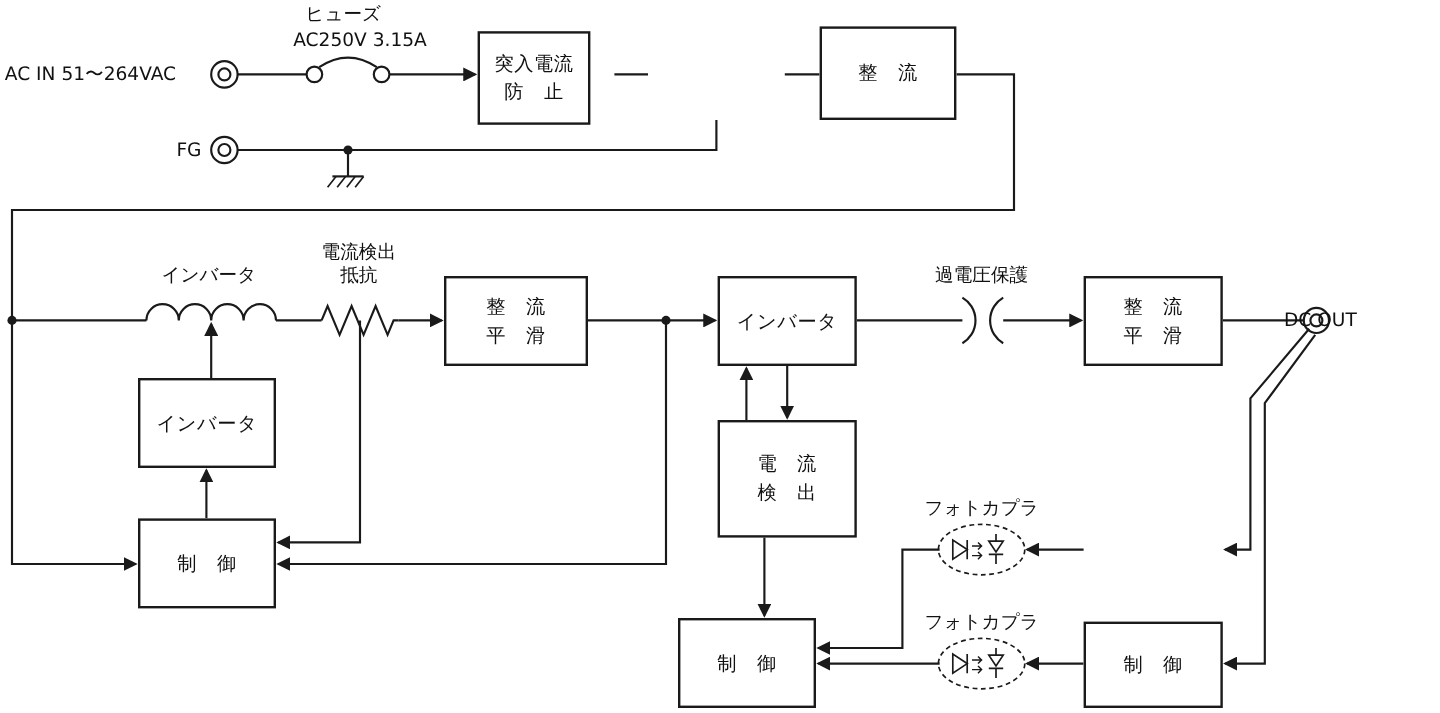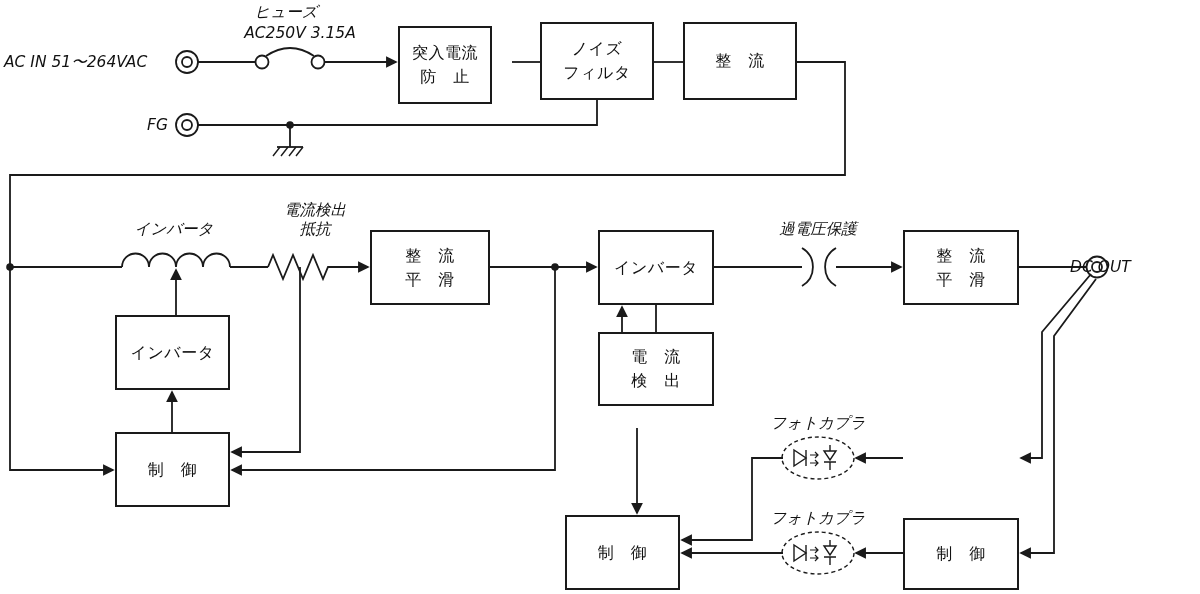--- a/index.html
+++ b/index.html
@@ -8,21 +8,21 @@
     font-family:"DejaVu Sans","Liberation Sans",sans-serif;color:#111;
     overflow:hidden;
   }
   .wires{position:absolute;left:0;top:0;width:1200px;height:594px;}
   .bx{
     position:absolute;border:2px solid #1a1a1a;background:#ffffff;
     display:flex;flex-direction:column;align-items:center;justify-content:center;
     font-size:16px;line-height:1.5;letter-spacing:.5px;box-sizing:border-box;
   }
   .bx span{white-space:pre;}
-  .lbl{position:absolute;font-size:15.5px;white-space:nowrap;line-height:1.2;font-style:italic;}
+  .lbl{position:absolute;font-size:15.5px;white-space:nowrap;line-height:1.2;}
   .ctr{transform:translateX(-50%);text-align:center;}
 </style>
 </head>
 <body>
 
 <div class="canvas">
 
   <svg class="wires" viewBox="0 0 1200 594">
     <defs>
       <marker id="arw" viewBox="0 0 10 10" refX="8.5" refY="5" markerWidth="6.5" markerHeight="6.5" orient="auto">
@@ -110,24 +110,20 @@
       <path d="M836 248 A22 22 0 0 0 836 286"></path>
     </g>
     <use href="#pc-sym" x="818" y="458"></use>
     <use href="#pc-sym" x="818" y="553"></use>
   </svg>
 
   <div class="bx" style="left:398px;top:26px;width:94px;height:78px">
     <span>突入電流</span>
     <span>防　止</span>
   </div>
-  <div class="bx" style="left:540px;top:22px;width:114px;height:78px">
-    <span>ノイズ</span>
-    <span>フィルタ</span>
-  </div>
   <div class="bx" style="left:683px;top:22px;width:114px;height:78px">
     <span>整　流</span>
   </div>
 
   <div class="bx" style="left:370px;top:230px;width:120px;height:75px">
     <span>整　流</span>
     <span>平　滑</span>
   </div>
   <div class="bx" style="left:598px;top:230px;width:116px;height:75px">
     <span>インバータ</span>
@@ -137,38 +133,38 @@
     <span>平　滑</span>
   </div>
 
   <div class="bx" style="left:115px;top:315px;width:115px;height:75px">
     <span>インバータ</span>
   </div>
   <div class="bx" style="left:115px;top:432px;width:115px;height:75px">
     <span>制　御</span>
   </div>
 
-  <div class="bx" style="left:598px;top:332px;width:116px;height:74px">
+  <div class="bx" style="left:598px;top:350px;width:116px;height:98px">
     <span>電　流</span>
     <span>検　出</span>
   </div>
   <div class="bx" style="left:565px;top:515px;width:115px;height:75px">
     <span>制　御</span>
   </div>
 
   <div class="bx" style="left:903px;top:518px;width:116px;height:72px">
     <span>制　御</span>
   </div>
 
   <div class="lbl ctr" style="left:286px;top:3px">ヒューズ</div>
   <div class="lbl ctr" style="left:300px;top:24px">AC250V 3.15A</div>
   <div class="lbl" style="left:4px;top:53px">AC IN 51〜264VAC</div>
   <div class="lbl" style="left:147px;top:116px">FG</div>
   <div class="lbl ctr" style="left:174px;top:220px">インバータ</div>
-  <div class="lbl ctr" style="left:315px;top:201px">
+  <div class="lbl ctr" style="left:299px;top:201px">
     <div>電流検出</div>
     <div>抵抗</div>
   </div>
   <div class="lbl ctr" style="left:818px;top:220px">過電圧保護</div>
   <div class="lbl" style="left:1070px;top:258px">DC OUT</div>
   <div class="lbl ctr" style="left:818px;top:414px">フォトカプラ</div>
   <div class="lbl ctr" style="left:818px;top:509px">フォトカプラ</div>
 
 </div>
 

